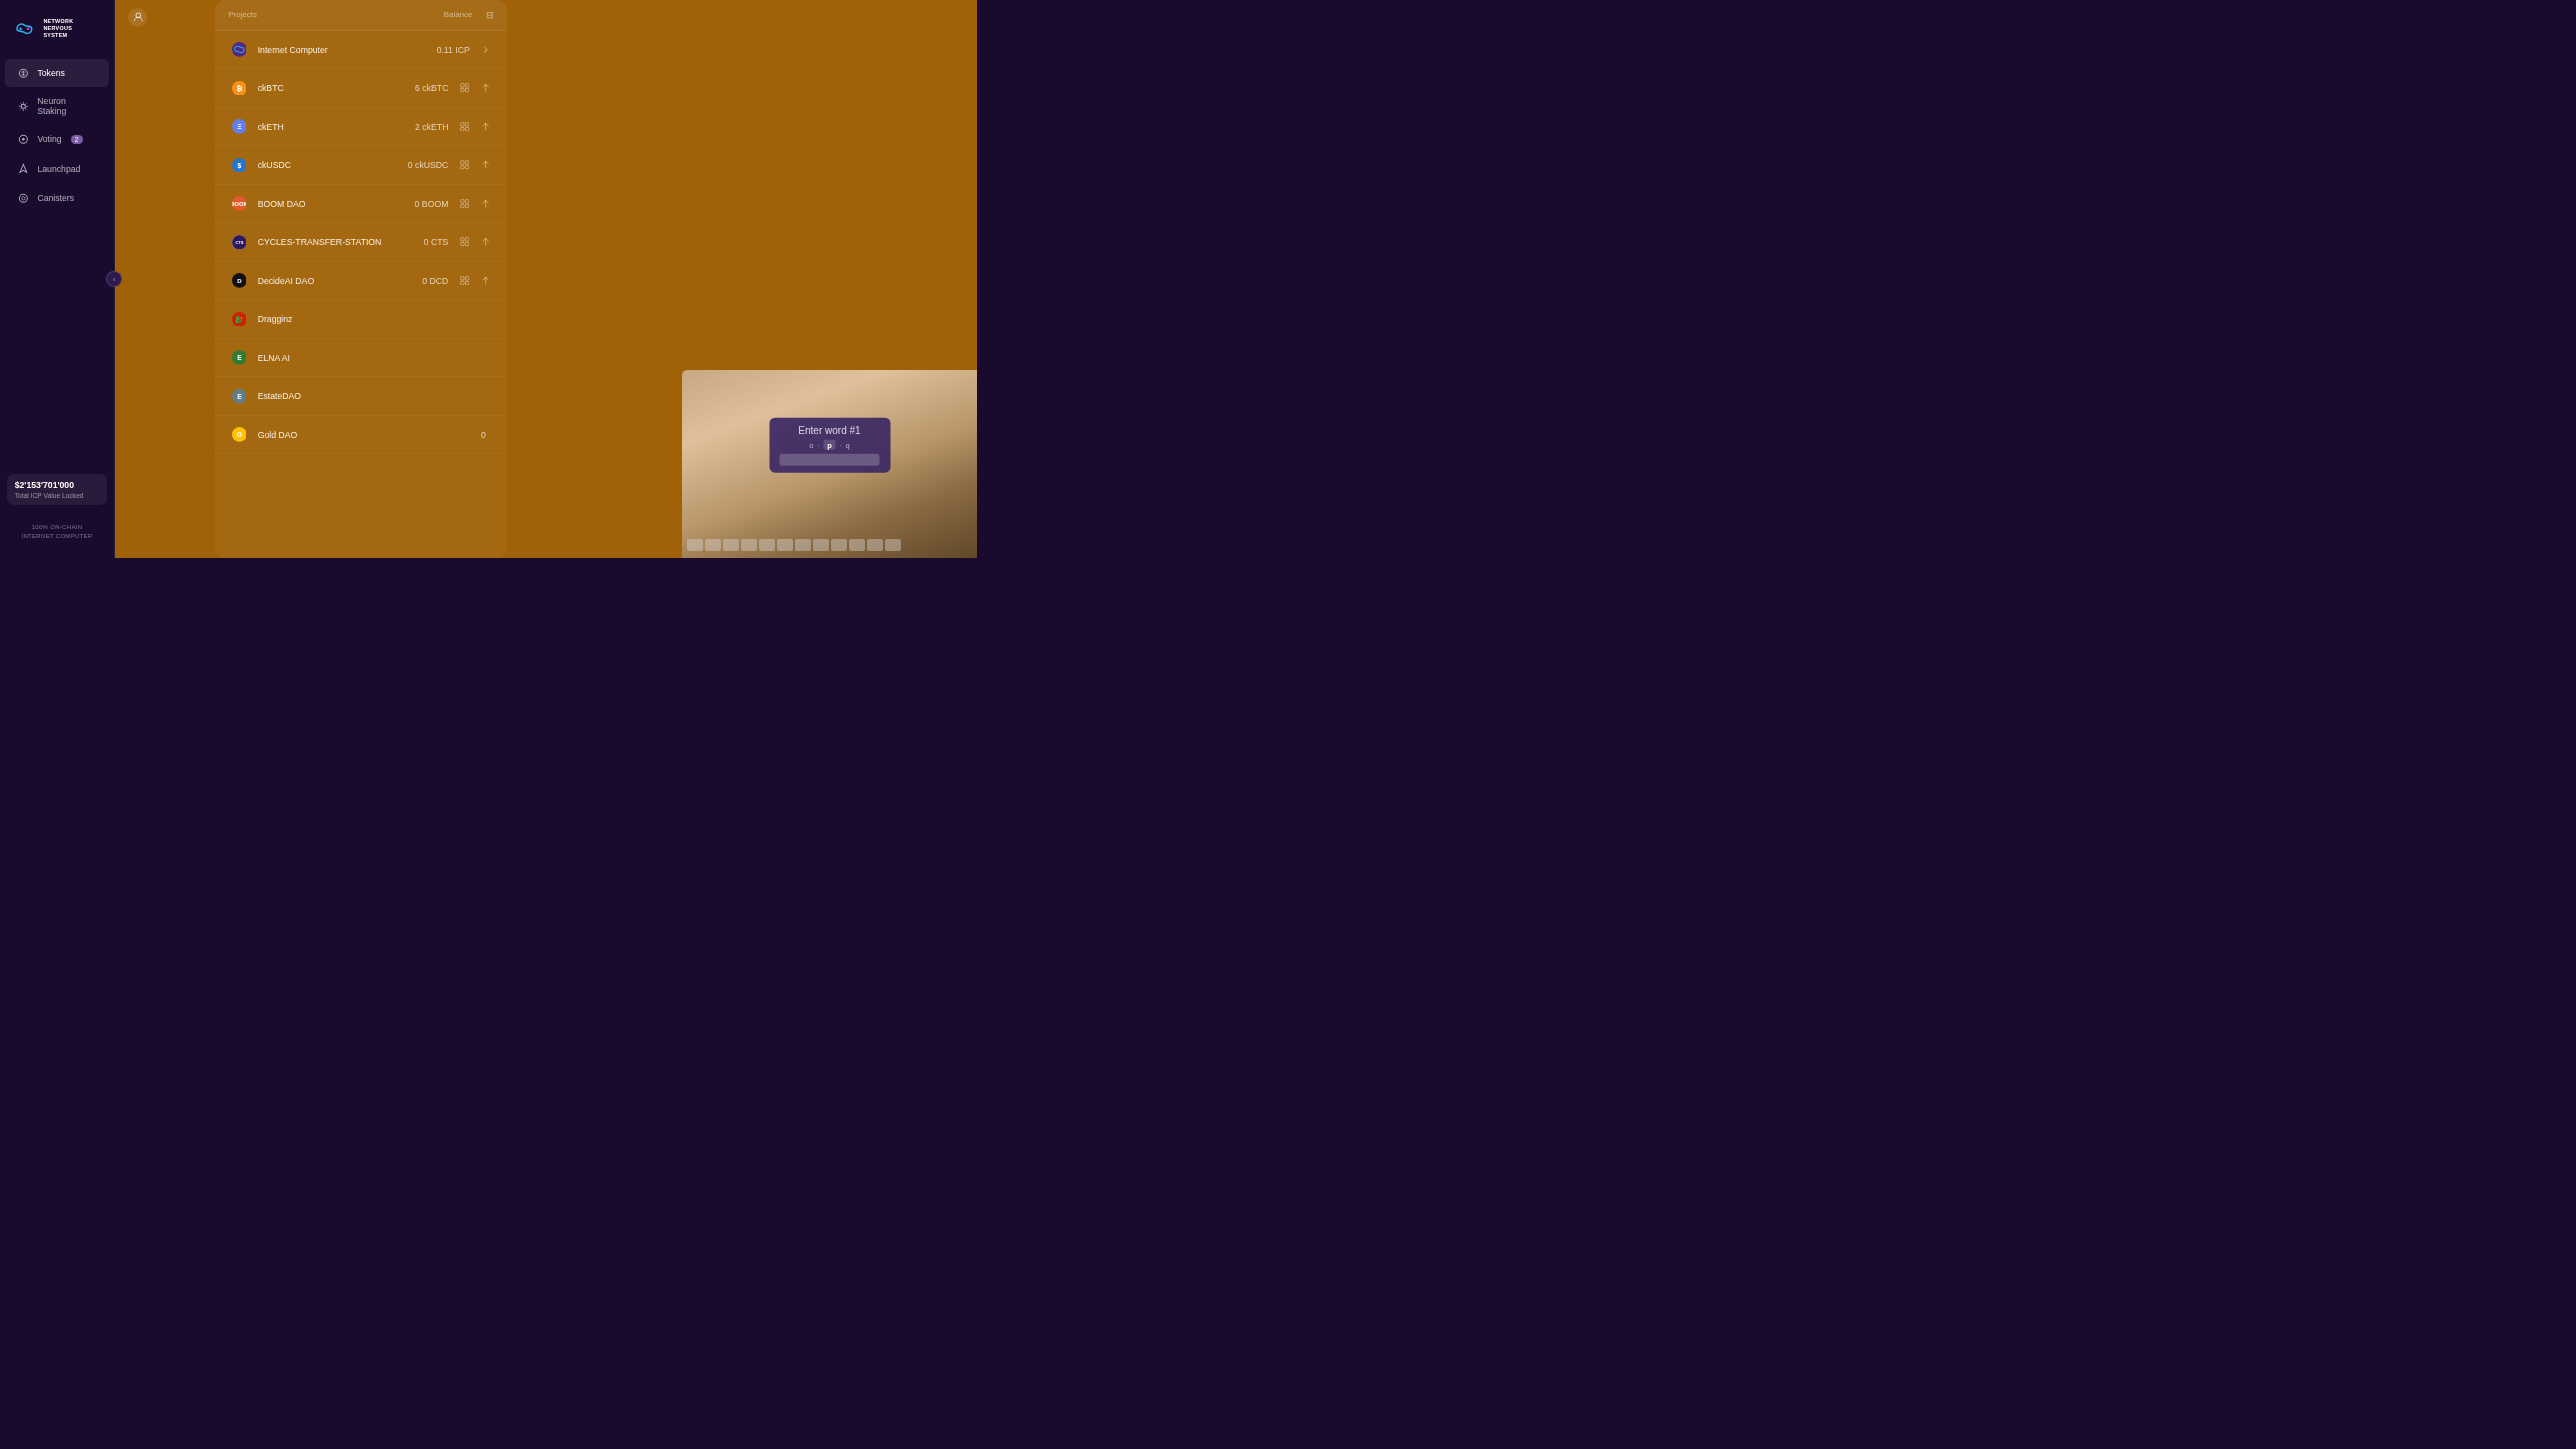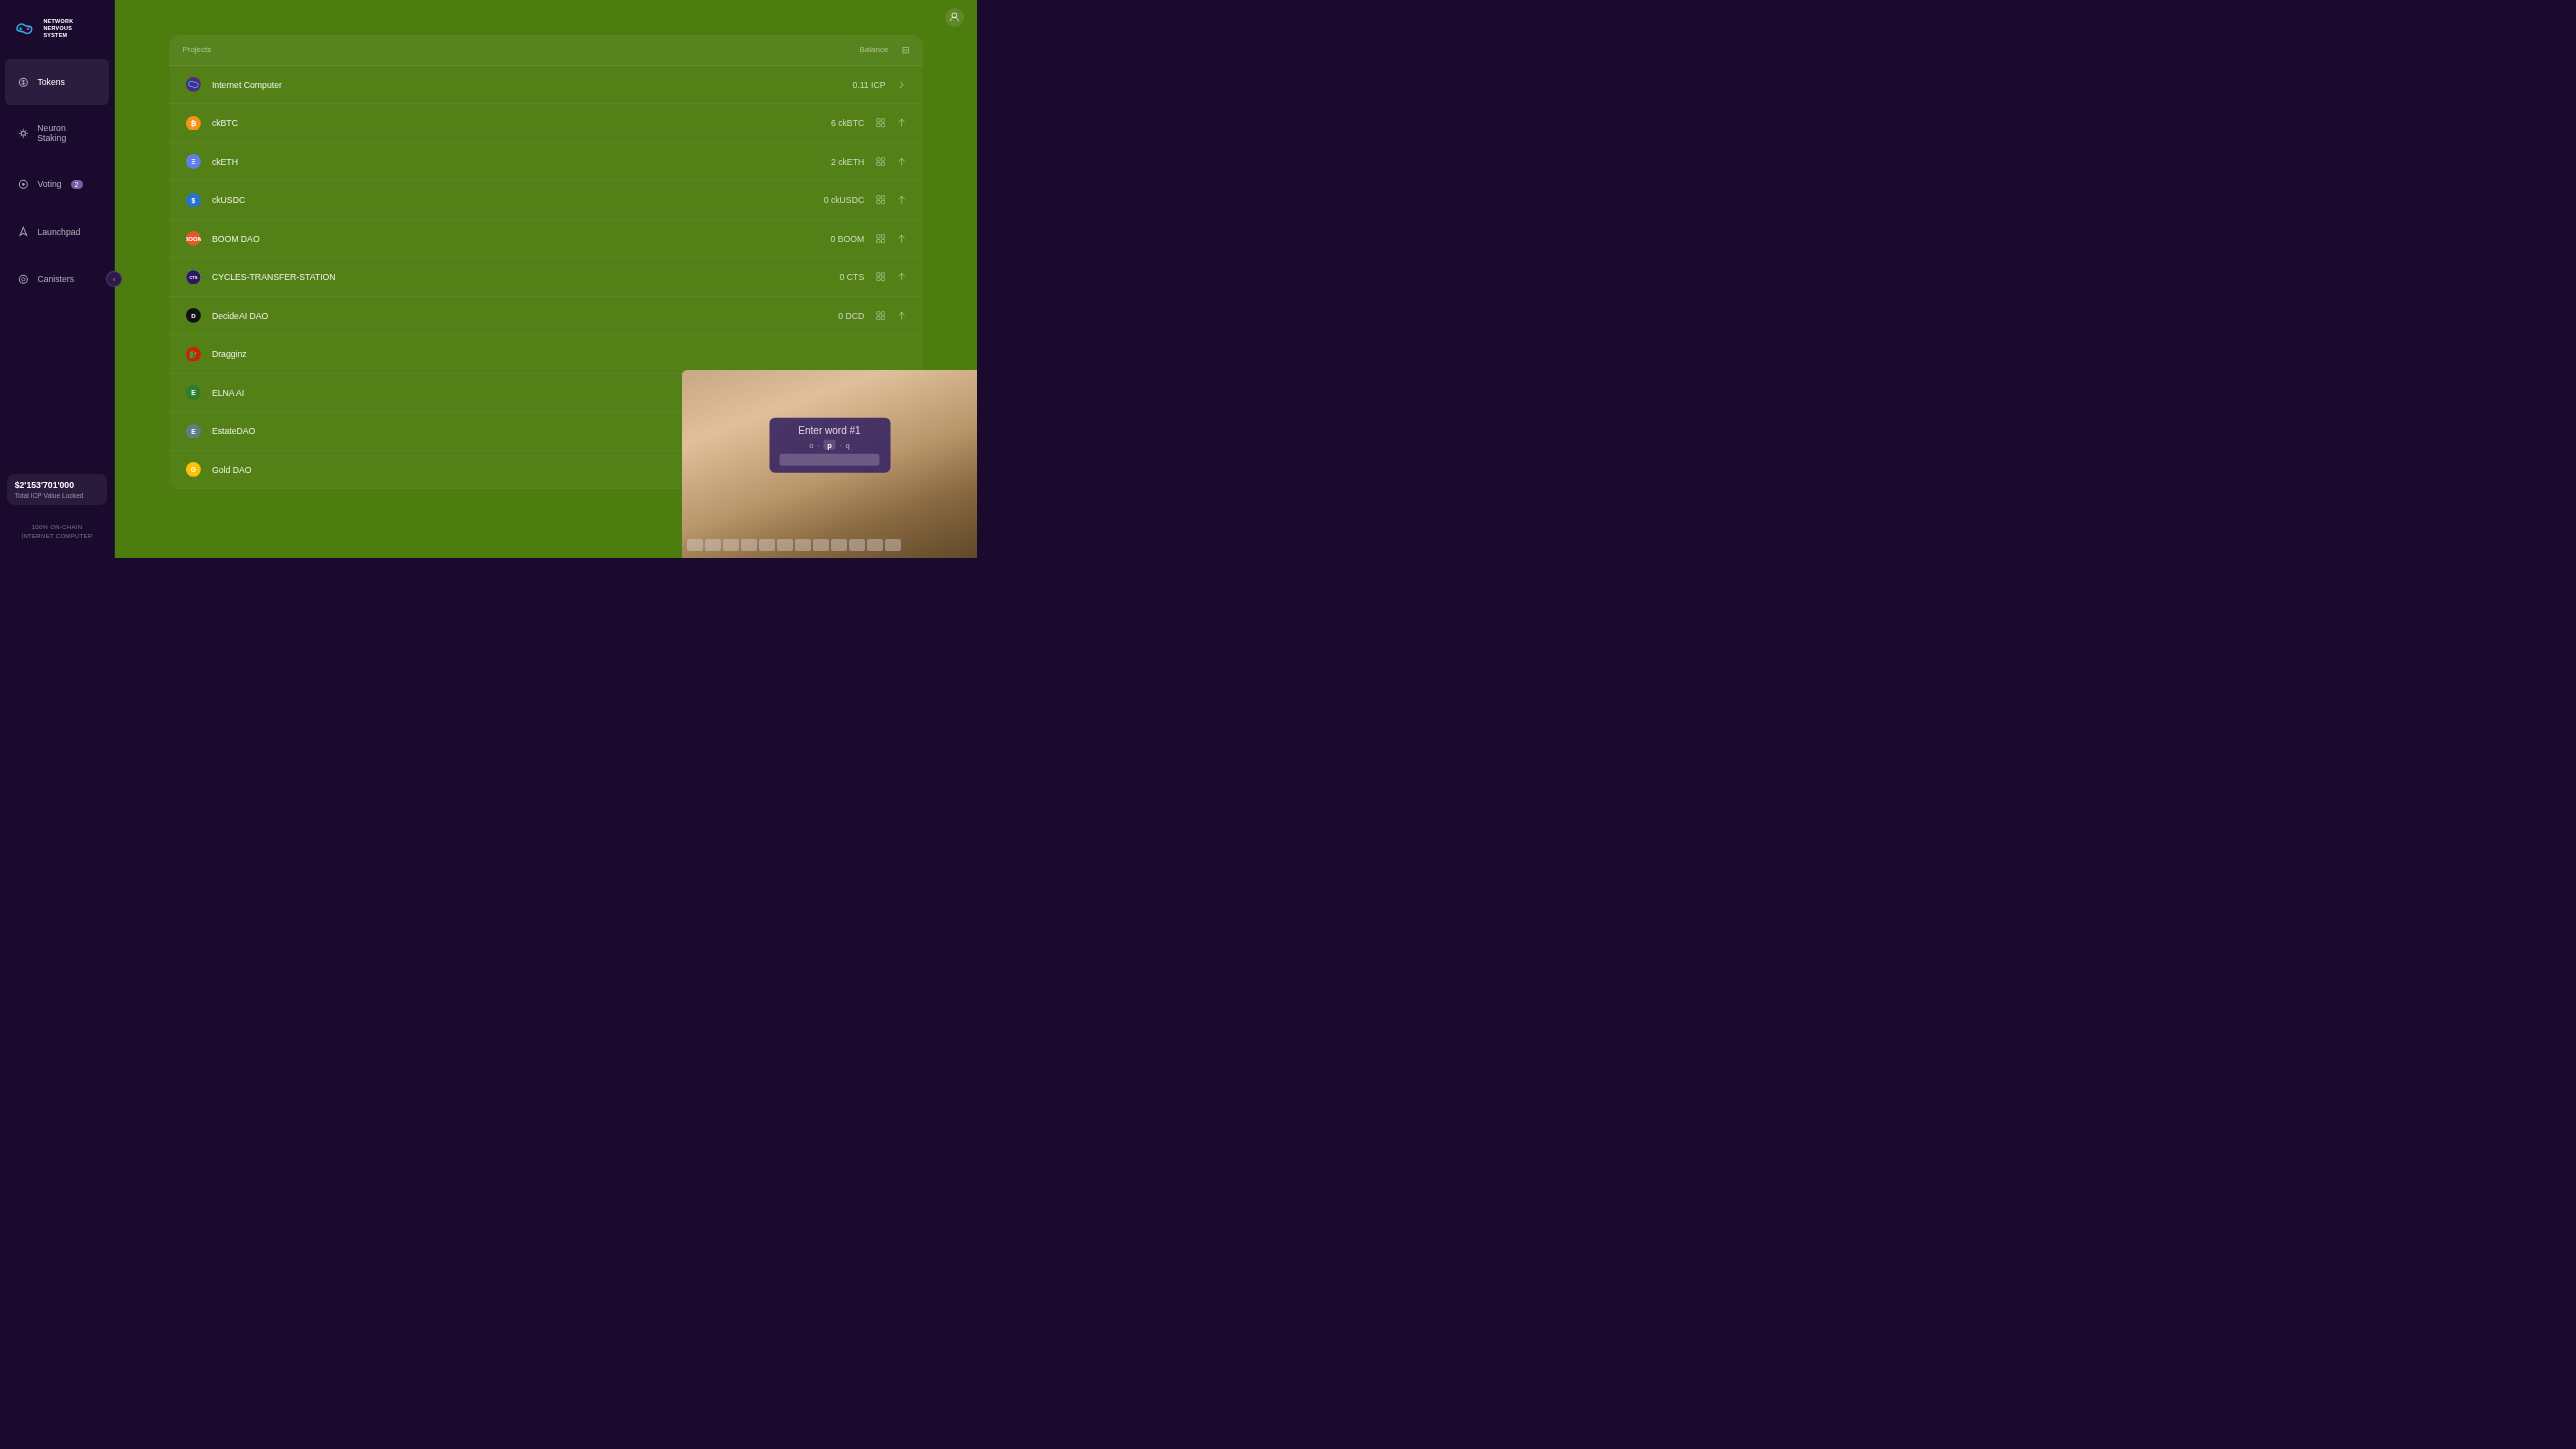--- a/index.html
+++ b/index.html
@@ -34,21 +34,21 @@
 
     .logo-icon {
       width: 25.5px;
       height: 25.5px;
     }
 
     .nav-item {
       display: flex;
       align-items: center;
       gap: 8px;
-      padding: 17px 12px;
+      padding: 8px 12px;
       cursor: pointer;
       border-radius: 5.4px;
       margin: 1.3px 5.4px;
       color: rgba(255,255,255,0.65);
       font-size: 8.7px;
       font-weight: 500;
       transition: background 0.2s;
     }
     .nav-item.active { color: #fff; background: rgba(255,255,255,0.08); }
 
@@ -117,22 +117,22 @@
       border: 0.7px solid rgba(255,255,255,0.15);
       font-size: 6.7px;
       color: rgba(255,255,255,0.6);
       z-index: 10;
     }
 
     
     .main-content {
       flex: 1;
       display: flex;
-      flex-direction: column;
-      background: #4d7c0f;
+      flex-direction: row;
+      background: #a16207;
       position: relative;
     }
 
     .top-bar {
       display: flex;
       justify-content: flex-end;
       padding: 8px 13.4px;
     }
 
     .user-icon {

